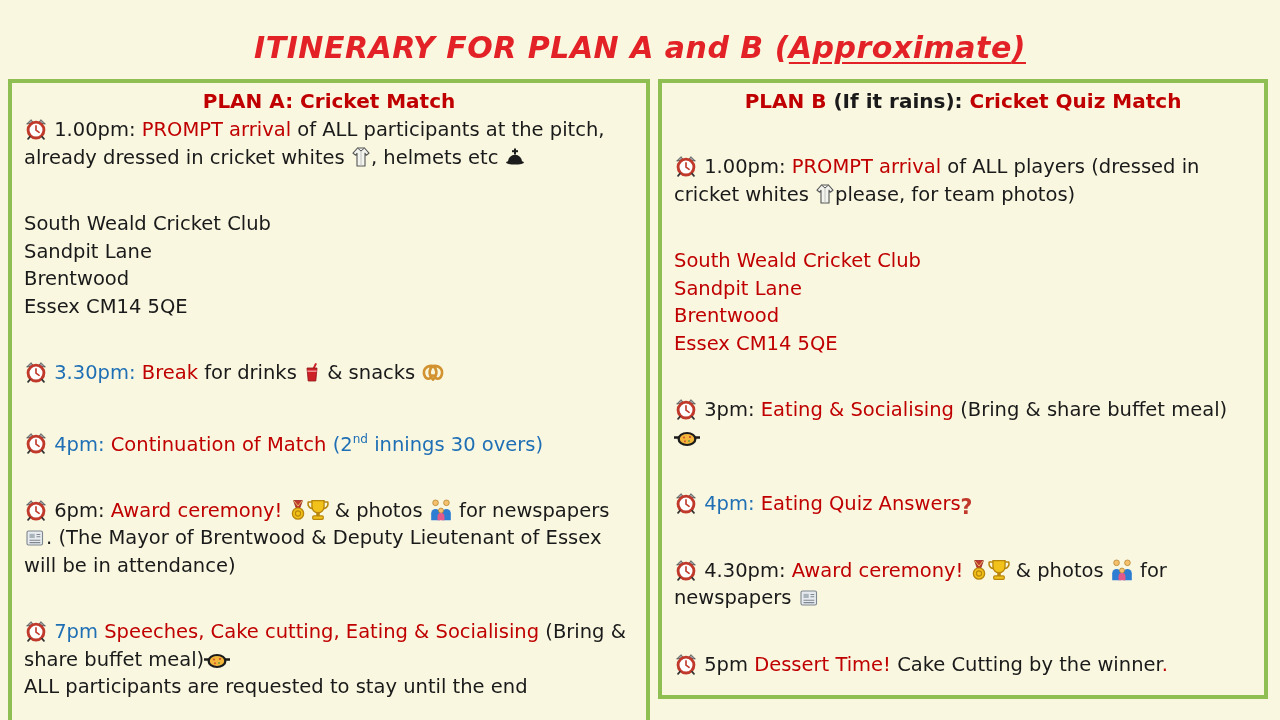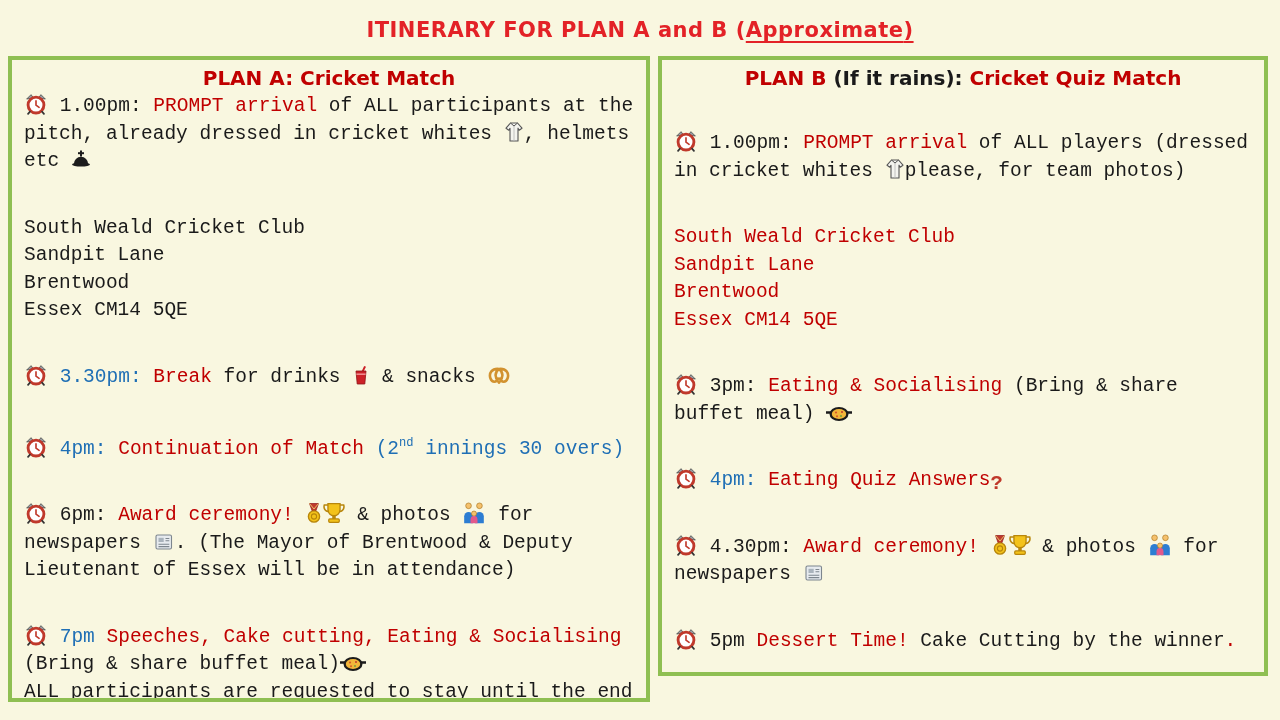--- a/index.html
+++ b/index.html
@@ -1,33 +1,33 @@
 <!DOCTYPE html>
 <html style="--bg: #f9f7e0; --green: #8fbf52; --title-red: #e32227; --red: #c00000; --blue: #1f6fb5; --black: #1a1a1a;"><head>
 <meta charset="utf-8">
 <style>
   * { margin:0; padding:0; box-sizing:border-box; }
   html,body { width:1280px; height:720px; overflow:hidden; }
   body { font-family:"DejaVu Sans","Liberation Sans",sans-serif; background:var(--bg,#f9f7e0); }
   .page { width:1280px; height:720px; background:var(--bg,#f9f7e0); overflow:hidden; }
 
-  .title { text-align:center; padding-top:18px; font-size:21px; font-weight:bold;
-           color:var(--title-red,#e32227); letter-spacing:0.5px; }
+  .title { text-align:center; padding-top:30px; font-size:30px; font-weight:bold;
+           color:var(--title-red,#e32227); letter-spacing:0.5px;font-style:italic; }
   .title .u { text-decoration:underline; text-decoration-thickness:2px; text-underline-offset:4px; }
 
   .columns { display:flex; align-items:flex-start; padding:8px 8px 0 8px; gap:8px; margin-top:6px; }
   .panel { background:var(--bg,#f9f7e0); border:4px solid var(--green,#8fbf52);
            padding:5px 12px 6px 12px; overflow:hidden; }
   .panel-a { width:642px; height:646px; }
   .panel-b { width:610px; height:620px; }
 
   .panel-header { text-align:center; font-size:20px; font-weight:bold; line-height:26px; margin-bottom:2px; }
 
   .panel-body { font-size:19.5px; line-height:27.5px; color:var(--black,#1a1a1a); }
-  .line { min-height:27px;font-family:Liberation Mono, monospace; }
+  .line { min-height:27px; }
   .line.gap { margin-top:39px; }
 
   .c-black { color:var(--black,#1a1a1a); }
   .c-red   { color:var(--red,#c00000); }
   .c-blue  { color:var(--blue,#1f6fb5); }
   .bold    { font-weight:bold; }
   .sup     { vertical-align:super; font-size:0.62em; }
 
   .icon { display:inline-block; vertical-align:-4px; line-height:0; }
   .icon svg { display:inline-block; }

